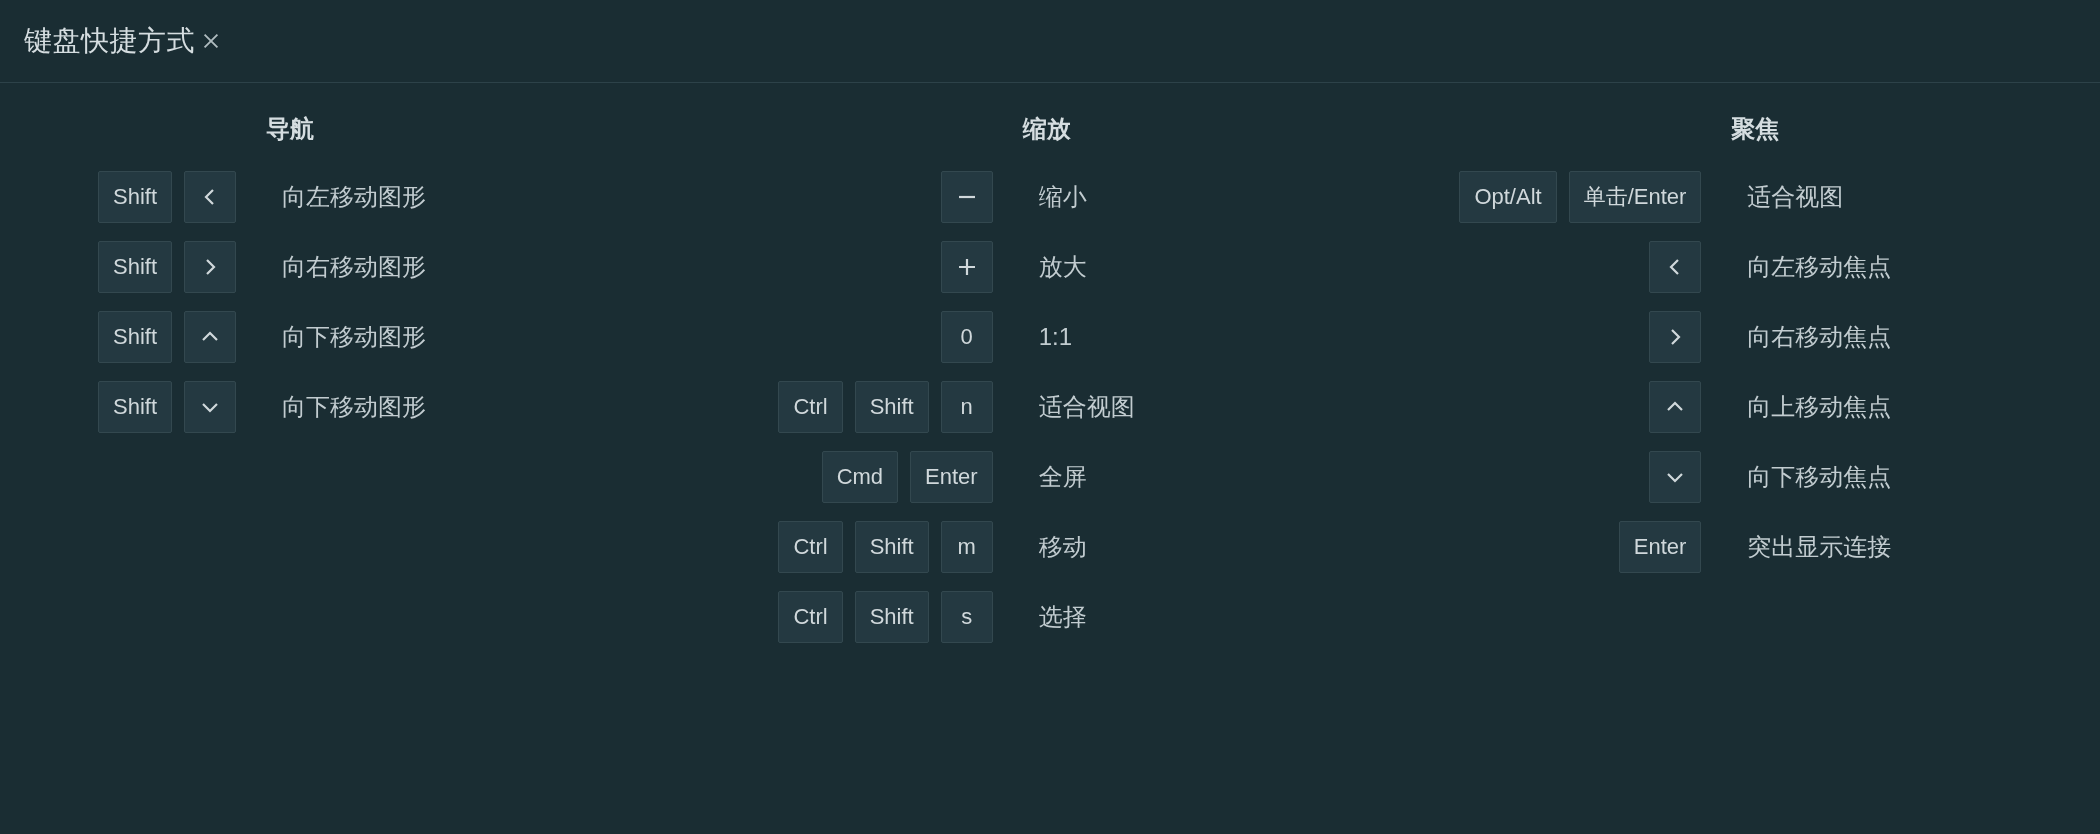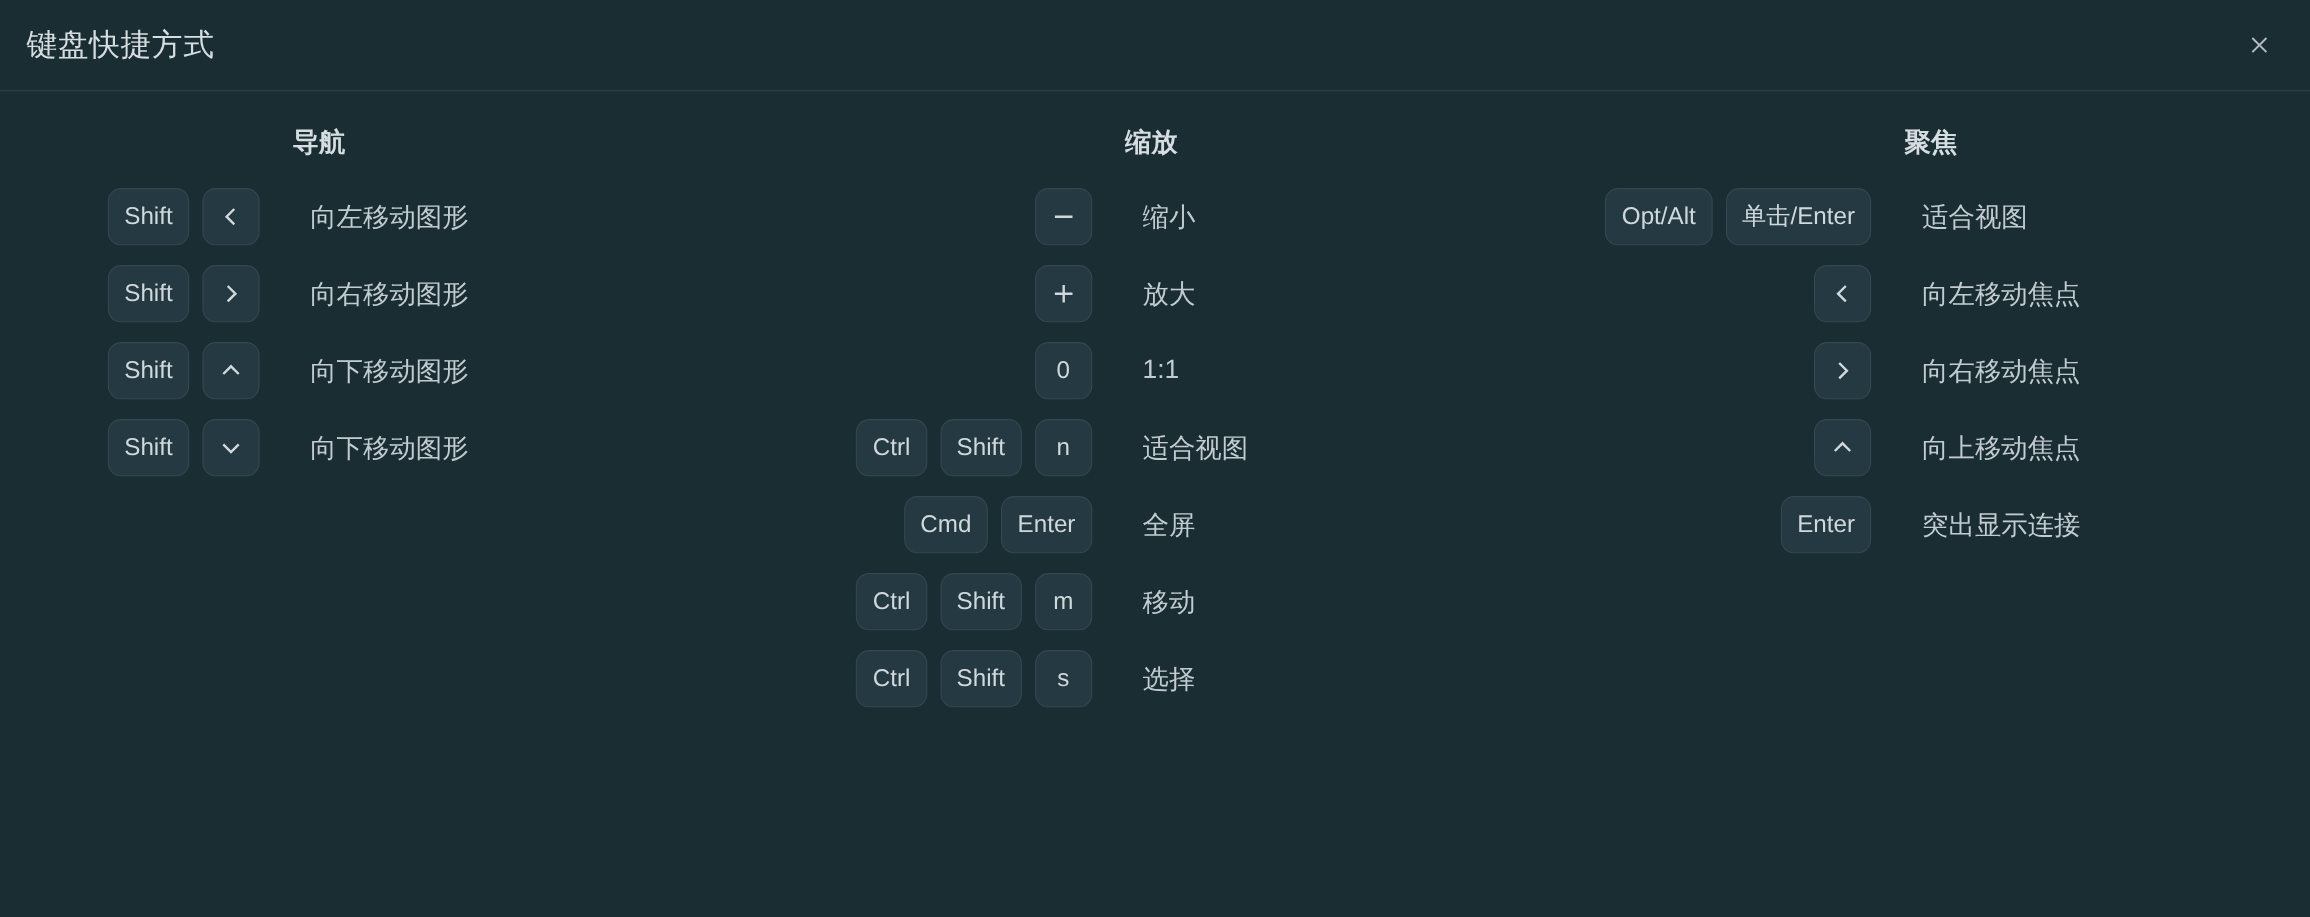--- a/index.html
+++ b/index.html
@@ -8,21 +8,21 @@
     height: 834px;
     background: #1a2d33;
     color: #c8d0d4;
     font-family: "Helvetica Neue", Arial, "PingFang SC", "Microsoft YaHei", sans-serif;
     font-size: 24px;
     overflow: hidden;
   }
   .titlebar {
     display: flex;
     align-items: center;
-    justify-content: space-between;
+    justify-content: flex-start;
     padding: 22px 30px 22px 24px;
     border-bottom: 1px solid #2d4249;
   }
   .titlebar h1 {
     font-size: 28px;
     font-weight: 500;
     color: #d5dde0;
     letter-spacing: 0.5px;
   }
   .close-btn {
@@ -73,21 +73,21 @@
     background: #243941;
     border: 1px solid #33484f;
     color: #d0d8db;
     display: inline-flex;
     align-items: center;
     justify-content: center;
     height: 52px;
     min-width: 52px;
     padding: 0 14px;
     font-size: 22px;
-    border-radius: 12px;
+    border-radius: 2px;
   }
   .key.icon { padding: 0; width: 52px; }
   .key svg { width: 24px; height: 24px; stroke: #d0d8db; stroke-width: 2.2; fill: none; }
   .label {
     color: #c2ccd0;
     font-size: 24px;
     margin-left: 46px;
     white-space: nowrap;
   }
 
@@ -267,20 +267,30 @@
             <div class="key icon">
               <svg viewBox="0 0 24 24">
                 <path d="M5 15 L12 8 L19 15"></path>
               </svg>
             </div>
           </div>
           <div class="label">向上移动焦点</div>
         </div>
         <div class="row">
           <div class="keys">
+            <div class="key icon">
+              <svg viewBox="0 0 24 24">
+                <path d="M5 9 L12 16 L19 9"></path>
+              </svg>
+            </div>
+          </div>
+          <div class="label">向下移动焦点</div>
+        </div>
+        <div class="row">
+          <div class="keys">
             <div class="key">Enter</div>
           </div>
           <div class="label">突出显示连接</div>
         </div>
       </div>
   </div>
 
 </div>
 
 </body></html>

